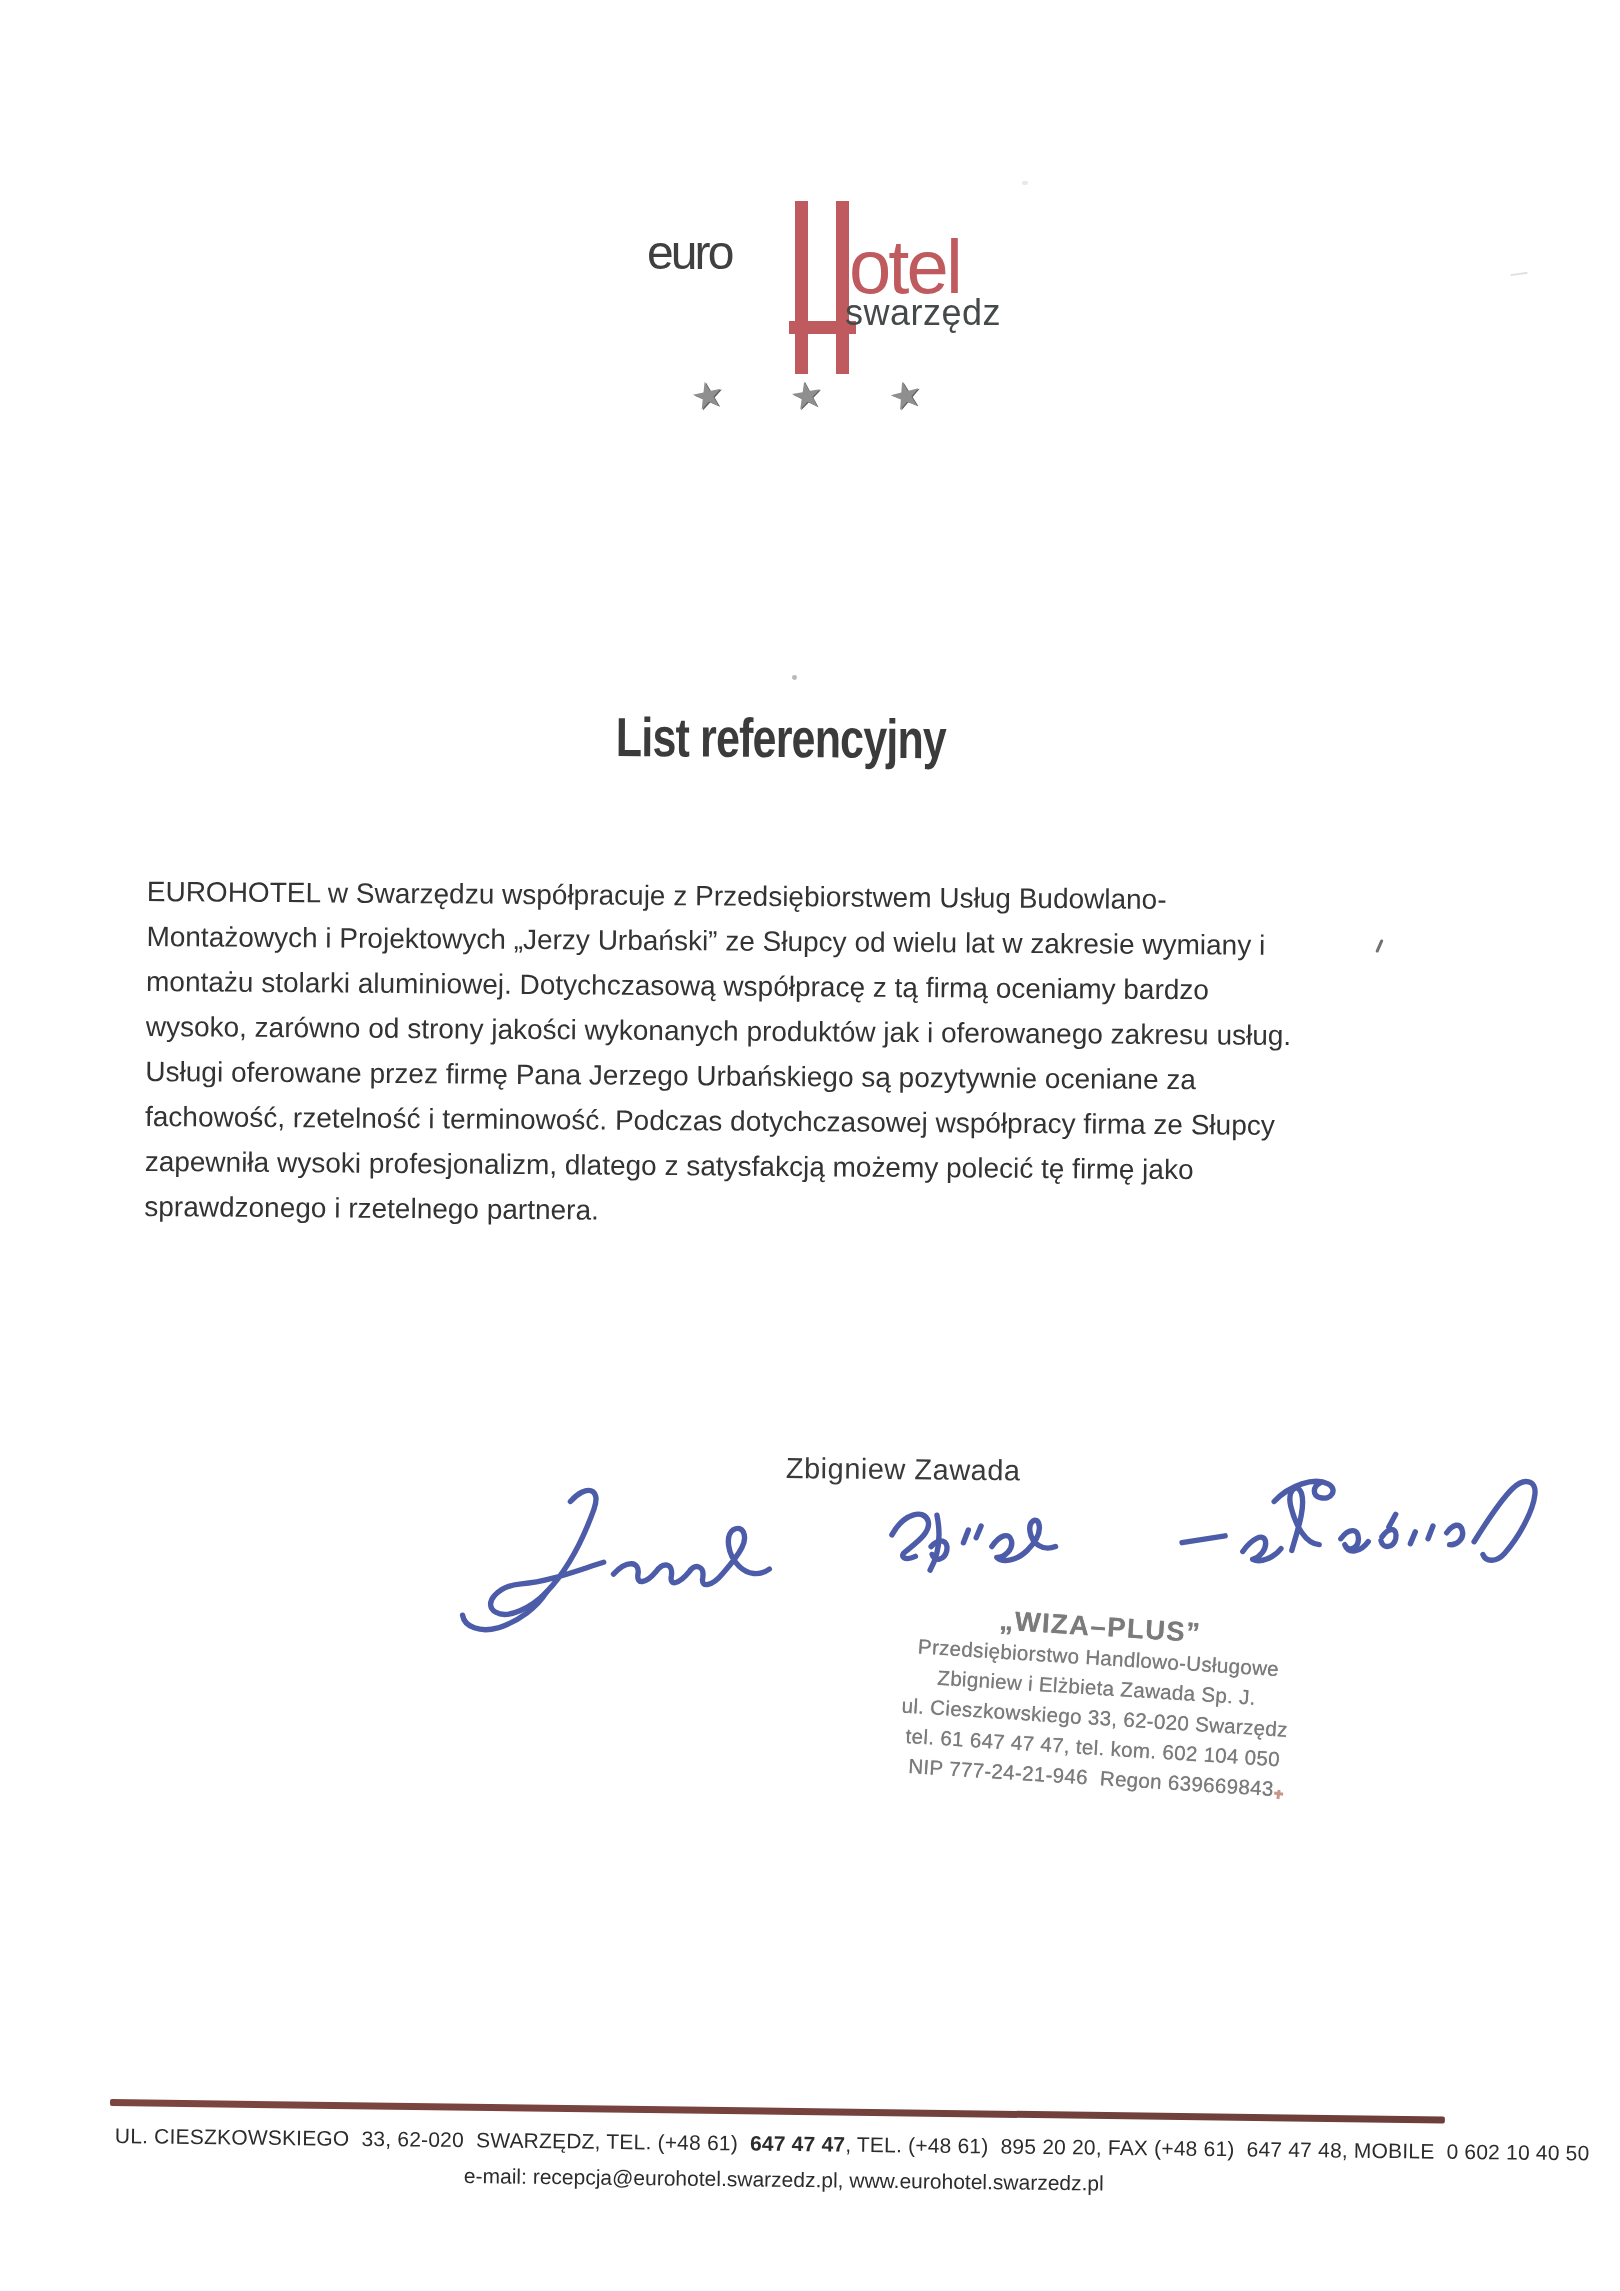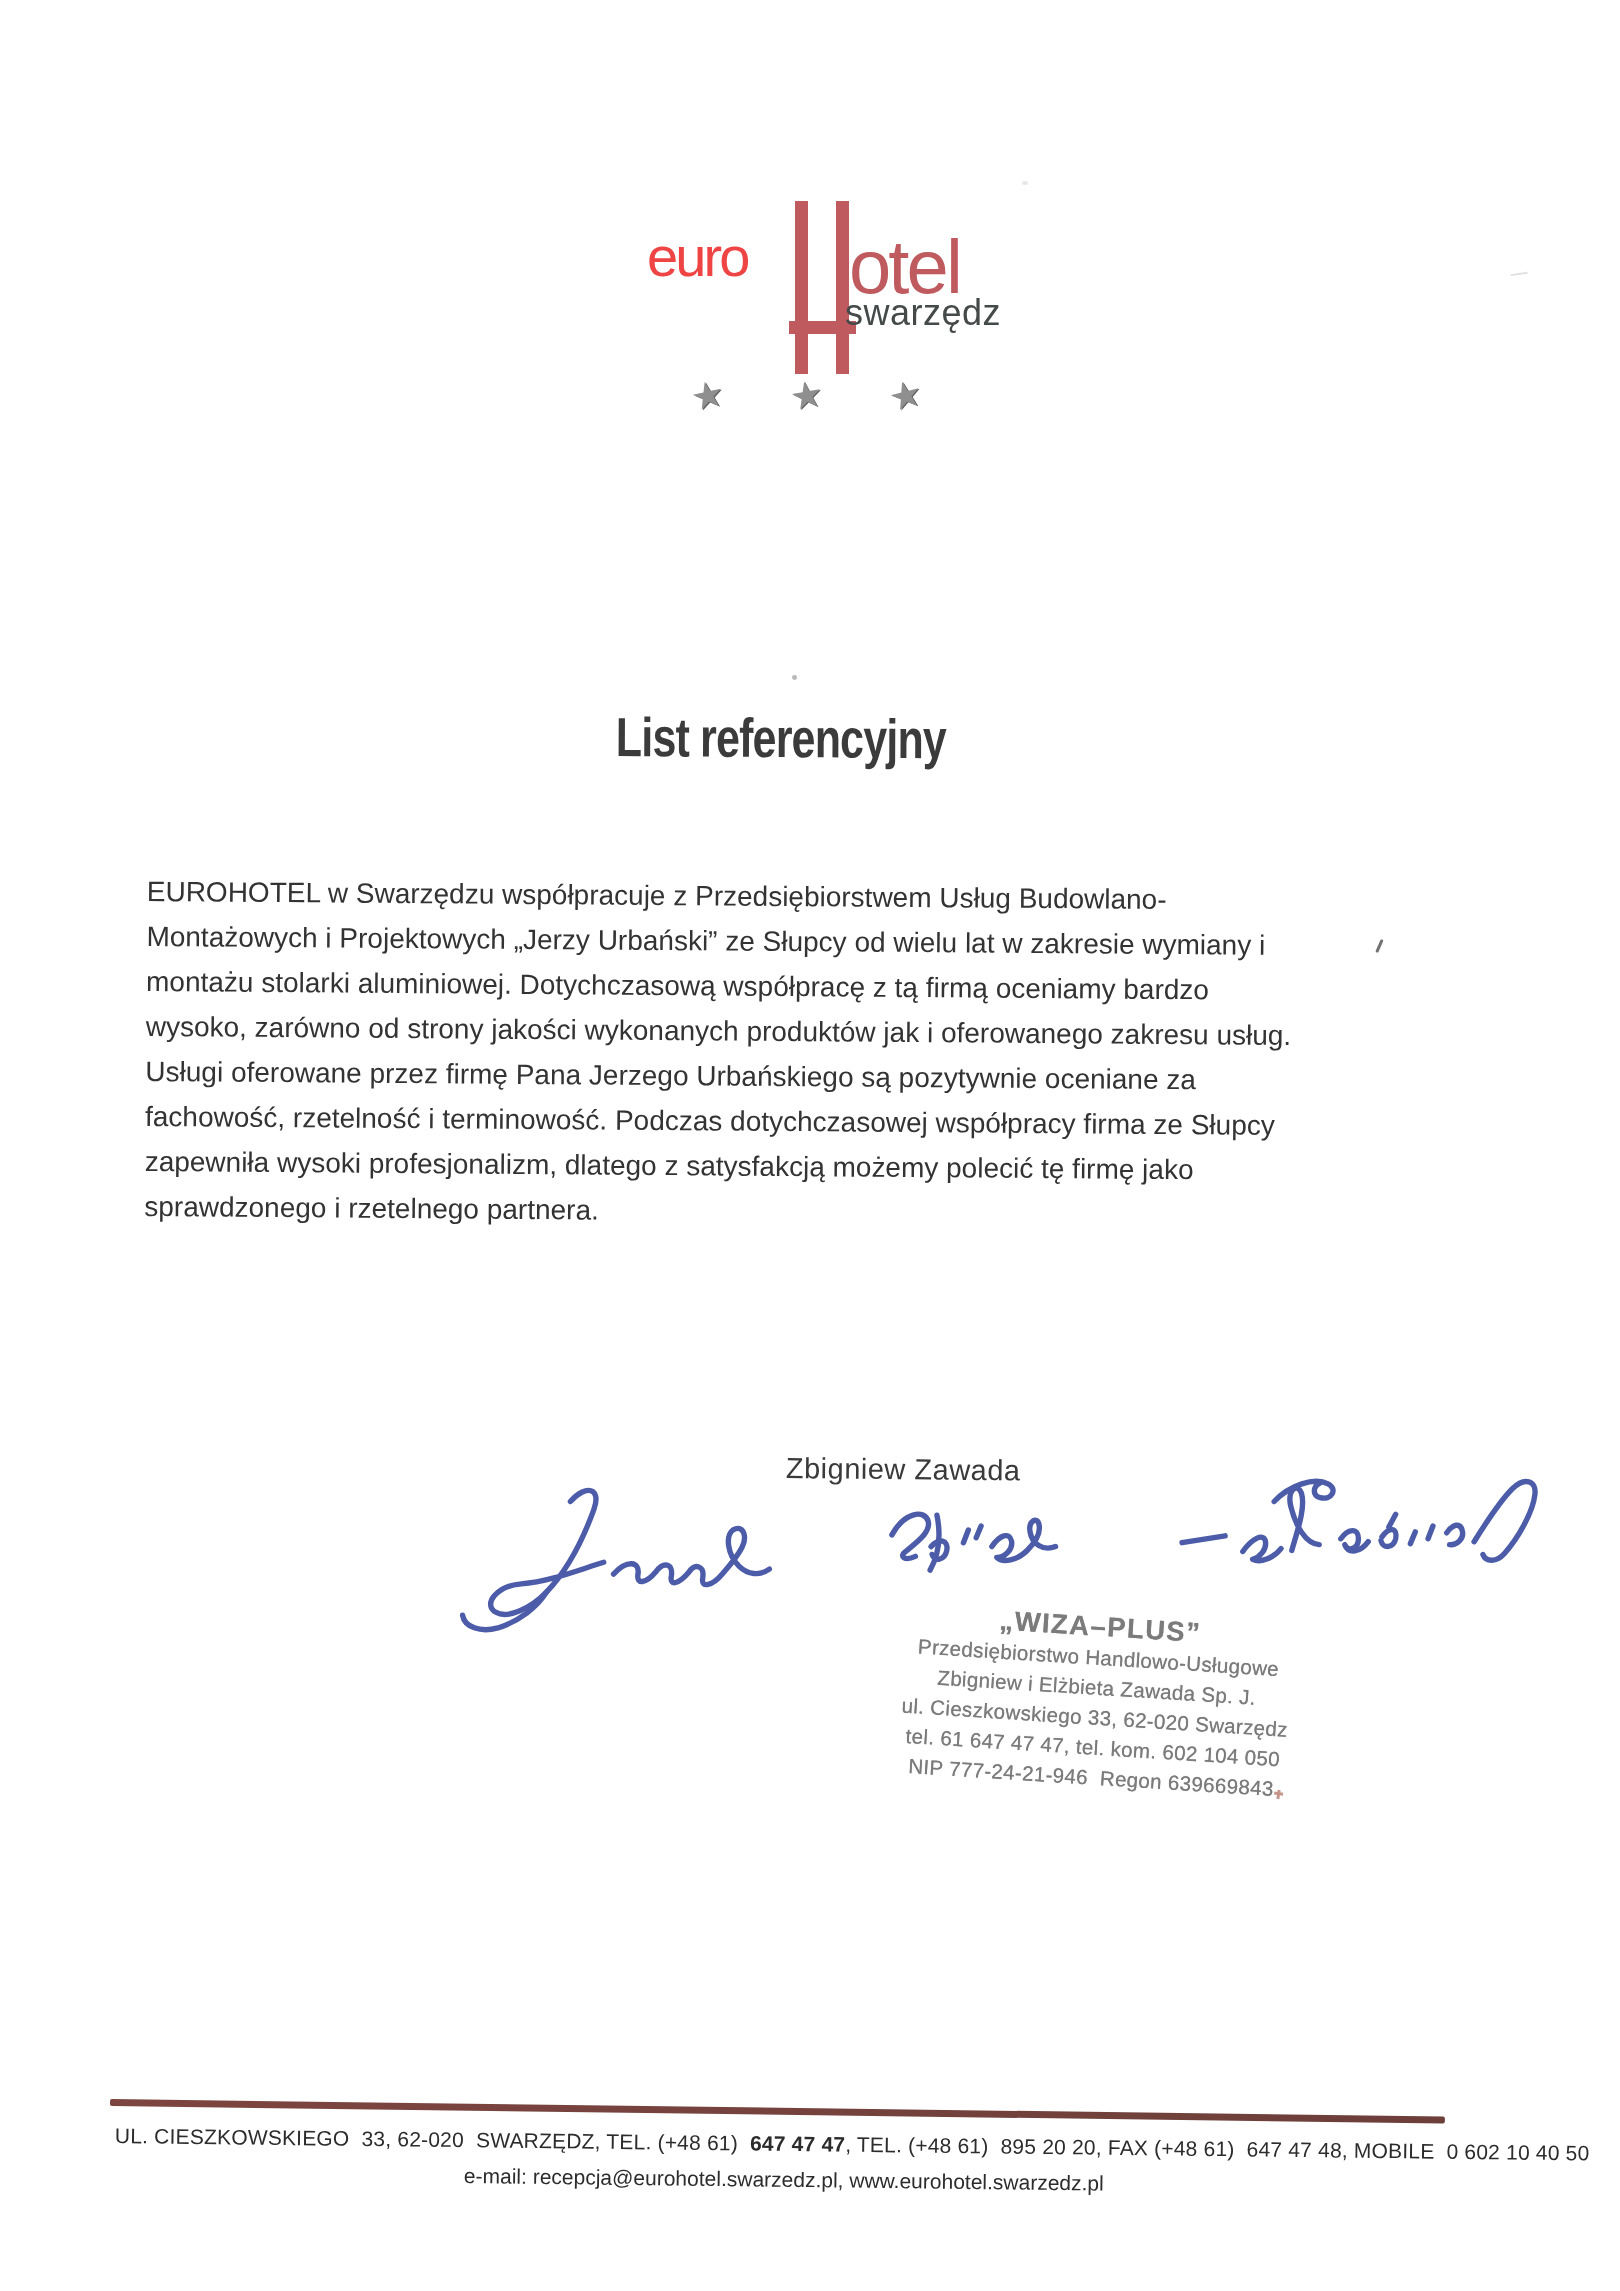--- a/index.html
+++ b/index.html
@@ -2,21 +2,21 @@
 <html><head>
 <meta charset="utf-8">
 <style>
   html,body{margin:0;padding:0;background:#ffffff;}
   .page{
     position:relative;width:1620px;height:2292px;background:#ffffff;overflow:hidden;
     font-family:"Liberation Sans",sans-serif;color:#343434;
   }
   
   .logo-word{position:absolute;line-height:1;white-space:pre;}
-  .logo-euro{left:647px;top:229px;font-size:56px;letter-spacing:-2.9px;color:#ef4444;text-align:right;}
+  .logo-euro{left:647px;top:229px;font-size:48px;letter-spacing:-2.9px;color:#404040;text-align:right;}
   .logo-otel{left:849px;top:229px;font-size:76px;letter-spacing:-2.9px;color:#bf5a5f;}
   .logo-sub{left:845px;top:295px;font-size:36px;letter-spacing:0.5px;color:#44494a;}
   .logo-h{position:absolute;left:795px;top:201px;width:55px;height:173px;}
   .logo-h .stem-l,.logo-h .stem-r{position:absolute;top:0;width:12.7px;height:173px;background:#bf5a5f;}
   .logo-h .stem-l{left:0;}
   .logo-h .stem-r{left:41px;}
   .logo-h .bar{position:absolute;left:-5.9px;top:120px;width:67px;height:12.7px;background:#bf5a5f;}
   .star{position:absolute;top:377px;font-size:37px;color:#8f8f8f;line-height:1;
         transform:rotate(-12deg);text-shadow:1px 1px 0 #5d5d5d;}
   .star.s1{left:691px;}

